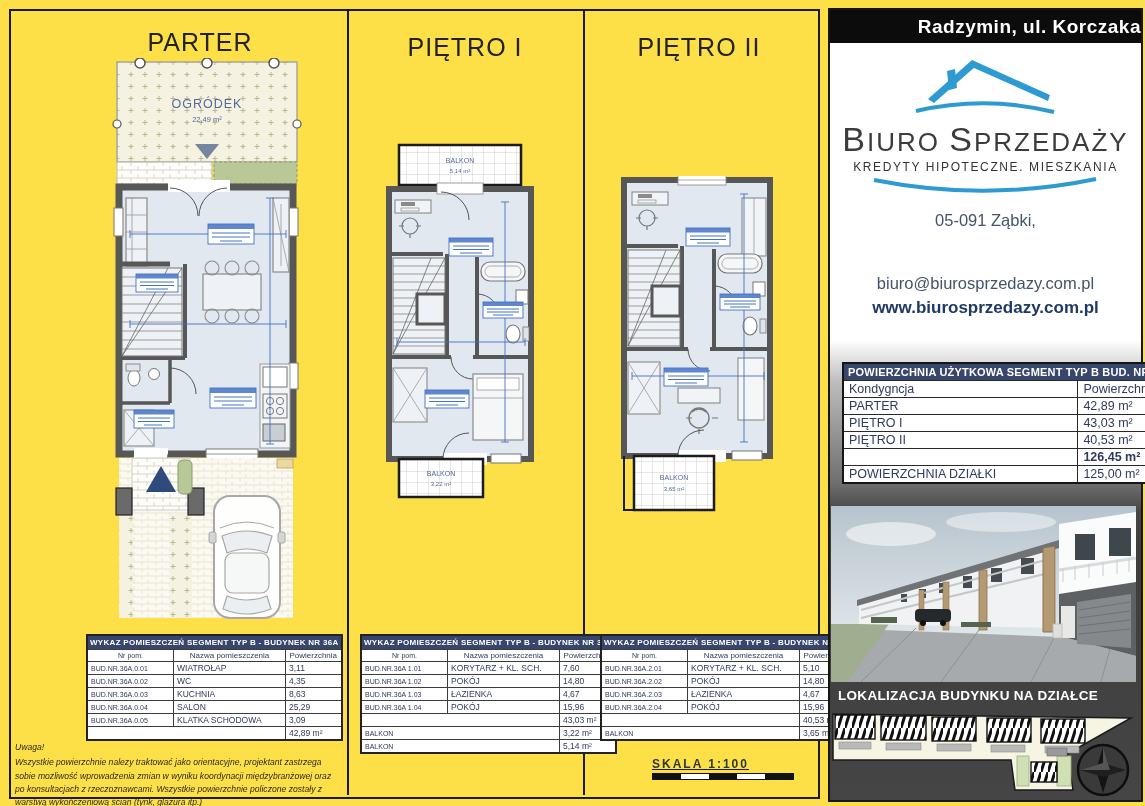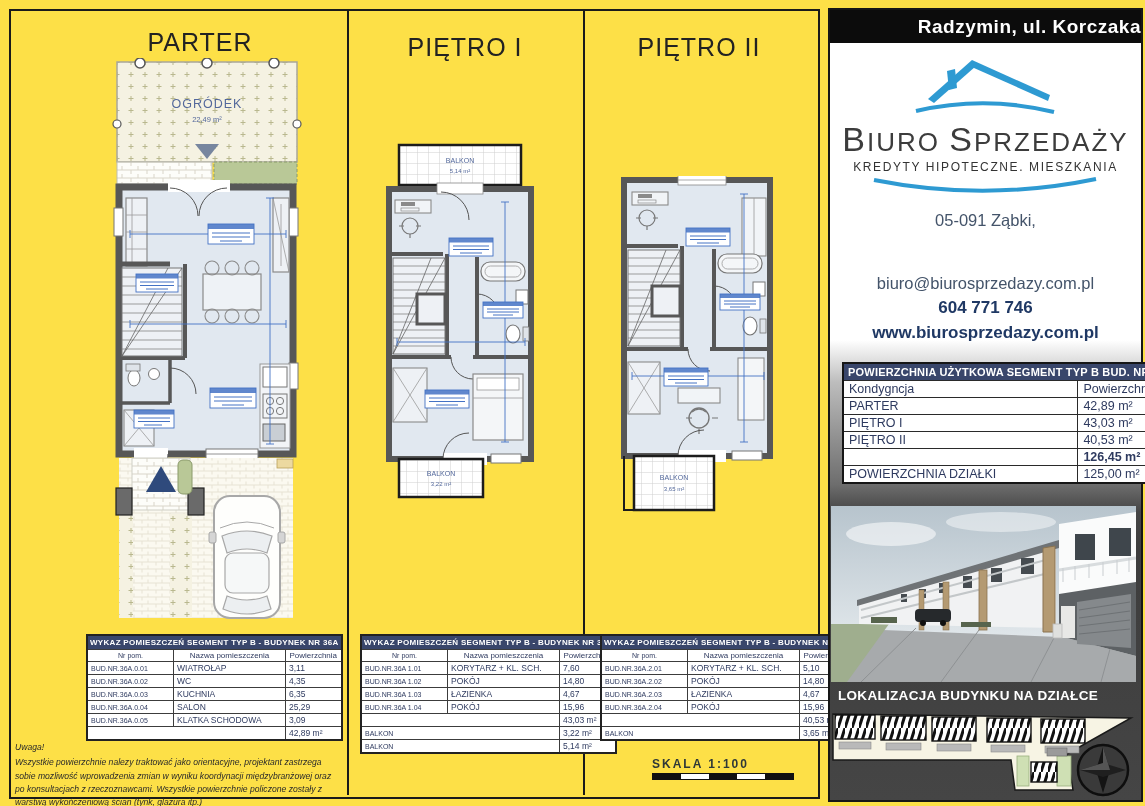--- a/index.html
+++ b/index.html
@@ -382,21 +382,21 @@
           <td class="c2">3,11</td>
         </tr>
         <tr>
           <td class="c0">BUD.NR.36A.0.02</td>
           <td class="c1">WC</td>
           <td class="c2">4,35</td>
         </tr>
         <tr>
           <td class="c0">BUD.NR.36A.0.03</td>
           <td class="c1">KUCHNIA</td>
-          <td class="c2">6,35</td>
+          <td class="c2">8,63</td>
         </tr>
         <tr>
           <td class="c0">BUD.NR.36A.0.04</td>
           <td class="c1">SALON</td>
           <td class="c2">25,29</td>
         </tr>
         <tr>
           <td class="c0">BUD.NR.36A.0.05</td>
           <td class="c1">KLATKA SCHODOWA</td>
           <td class="c2">3,09</td>
@@ -494,21 +494,21 @@
           <td class="c2">3,65 m²</td>
         </tr>
       </tbody>
     </table>
 
   <div class="abs note" style="left:15px;top:741px;width:322px;">
     <div class="nt">Uwaga!</div>
     <div>Wszystkie powierzchnie nalezy traktować jako orientacyjne, projektant zastrzega sobie mozliwość wprowadzenia zmian w wyniku koordynacji międzybranżowej oraz po konsultacjach z rzeczoznawcami. Wszystkie powierzchnie policzone zostały z warstwą wykończeniową ścian (tynk, glazura itp.)</div>
   </div>
 
-  <div class="abs" style="left:652px;top:757px;">
+  <div class="abs" style="left:652px;top:757px;text-decoration:underline;">
     <div class="scale-label">SKALA 1:100</div>
     <div class="scalebar">
       <div class="sb-k"></div>
         <div class="sb-w"></div>
         <div class="sb-k"></div>
         <div class="sb-w"></div>
         <div class="sb-k"></div>
     </div>
   </div>
 
@@ -527,21 +527,20 @@
     <div class="abs logo-tag" style="top:150px;">KREDYTY HIPOTECZNE. MIESZKANIA</div>
     <svg class="abs" style="left:30px;top:166px;" width="250" height="26" viewBox="0 0 250 26">
       <path d="M14,4 Q125,26 236,3" stroke="#2e9ad2" stroke-width="4" fill="none"></path>
     </svg>
 
     <div class="abs addr" style="top:198px;">
       <div>05-091 Ząbki,</div>
     </div>
     <div class="abs contact" style="top:262px;">
       <div>biuro@biurosprzedazy.com.pl</div>
-      <div class="ph">604 771 746</div>
       <div class="www">www.biurosprzedazy.com.pl</div>
     </div>
 
     <table class="abs side-table" style="left:12px;top:352px;">
         <thead>
           <tr>
             <th class="tt" colspan="2">POWIERZCHNIA UŻYTKOWA SEGMENT TYP B BUD. NR 36A</th>
           </tr>
           <tr>
             <th class="ch c0">Kondygncja</th>

